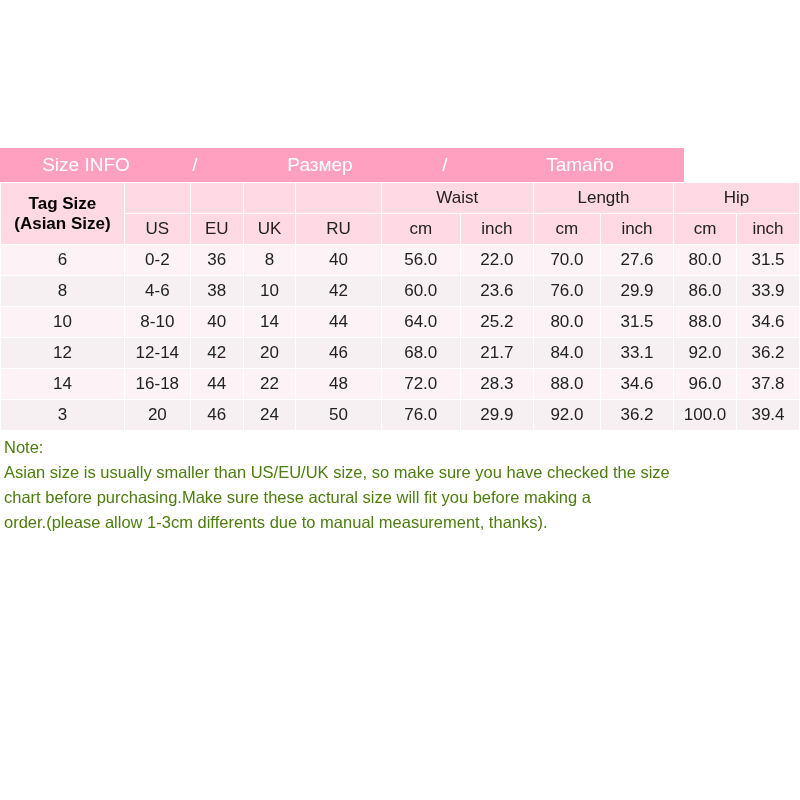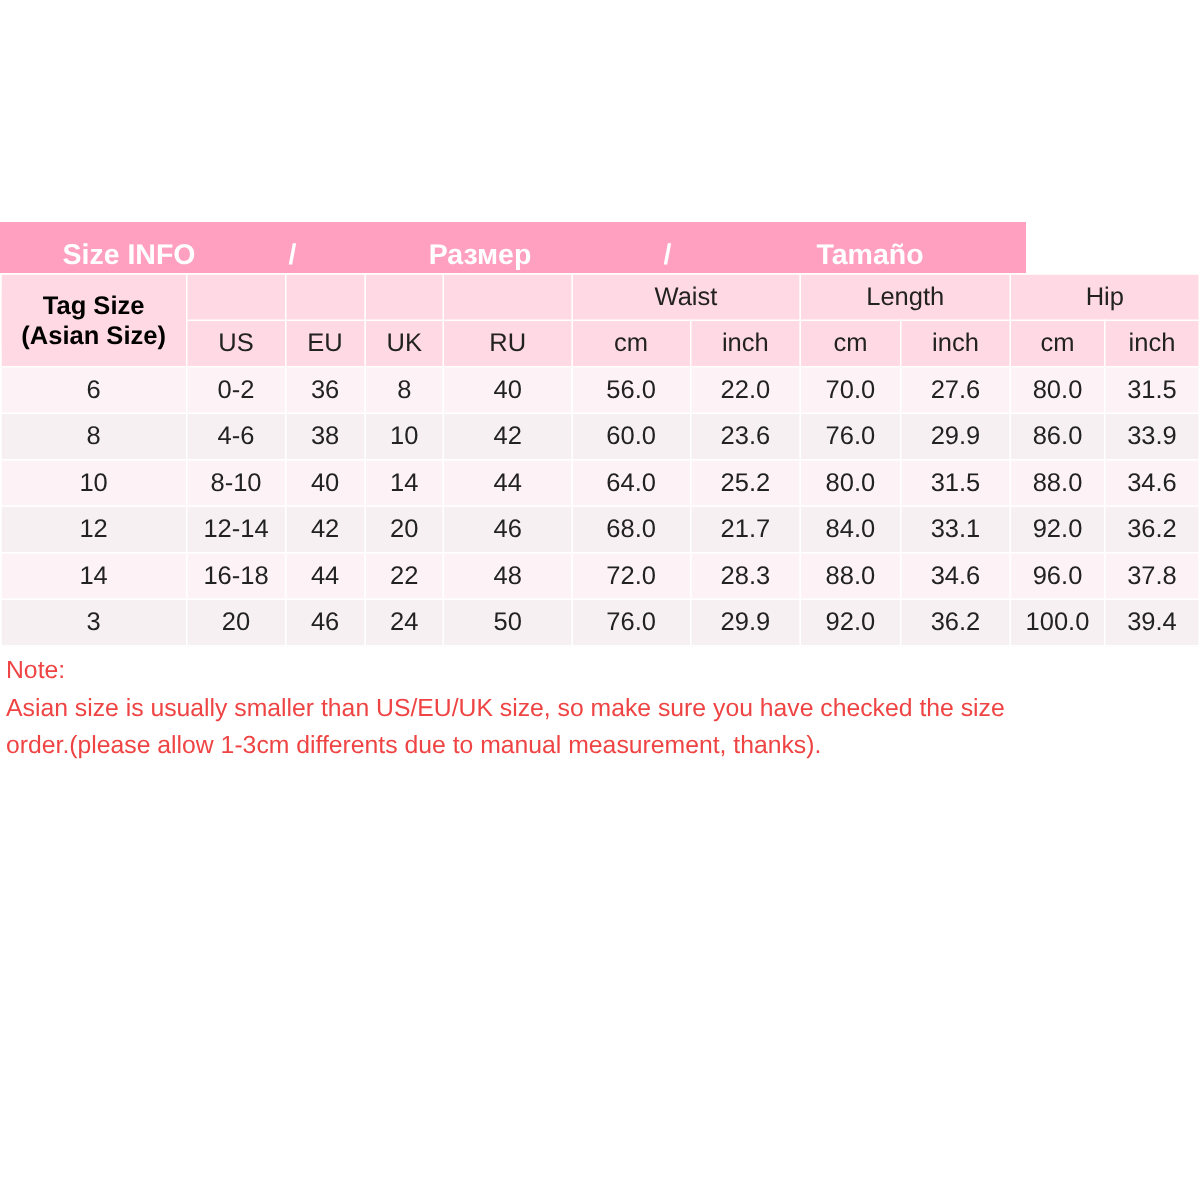--- a/index.html
+++ b/index.html
@@ -19,27 +19,27 @@
   }
   #chart {
     position: absolute;
     left: 0;
     top: 148px;
     width: 800px;
   }
   
   .title-band {
     display: flex;
-    align-items: flex-end;
+    align-items: center;
     background: #ffa0c0;
     height: 34px;
     width: 684px;
     color: #ffffff;
     font-size: 19px;
-    font-weight: bold;
+    font-weight: normal;
   }
   .title-band .t-cell {
     text-align: center;
   }
   .tb1 { width: 150px; text-align: left; padding-left: 22px; box-sizing: border-box; }
   .tb-sep { width: 90px; text-align: center; }
   .tb2 { width: 160px; }
   .tb3 { width: 180px; }
 
   
@@ -93,21 +93,21 @@
     color: #1a1a1a;
   }
   .unit-left { padding-left: 12px; width: 330px; }
   .unit-mid { }
 
   
   .note {
     padding: 4px 6px 0 4px;
     font-size: 16.5px;
     line-height: 25px;
-    color: #ef4444;
+    color: #4d7c0f;
     background: #ffffff;
   }
   .note .nline { white-space: nowrap; }
 </style>
 </head>
 <body>
 
 <div id="wrap">
   <div id="chart">
 
@@ -240,17 +240,18 @@
           <td>100.0</td>
           <td>39.4</td>
         </tr>
       </tbody>
     </table>
 
 
     <div class="note">
       <div class="nline">Note:</div>
       <div class="nline">Asian size is usually smaller than US/EU/UK size, so make sure you have checked the size</div>
+      <div class="nline">chart before purchasing.Make sure these actural size will fit you before making a</div>
       <div class="nline">order.(please allow 1-3cm differents due to manual measurement, thanks).</div>
     </div>
 
   </div>
 </div>
 
 </body></html>

